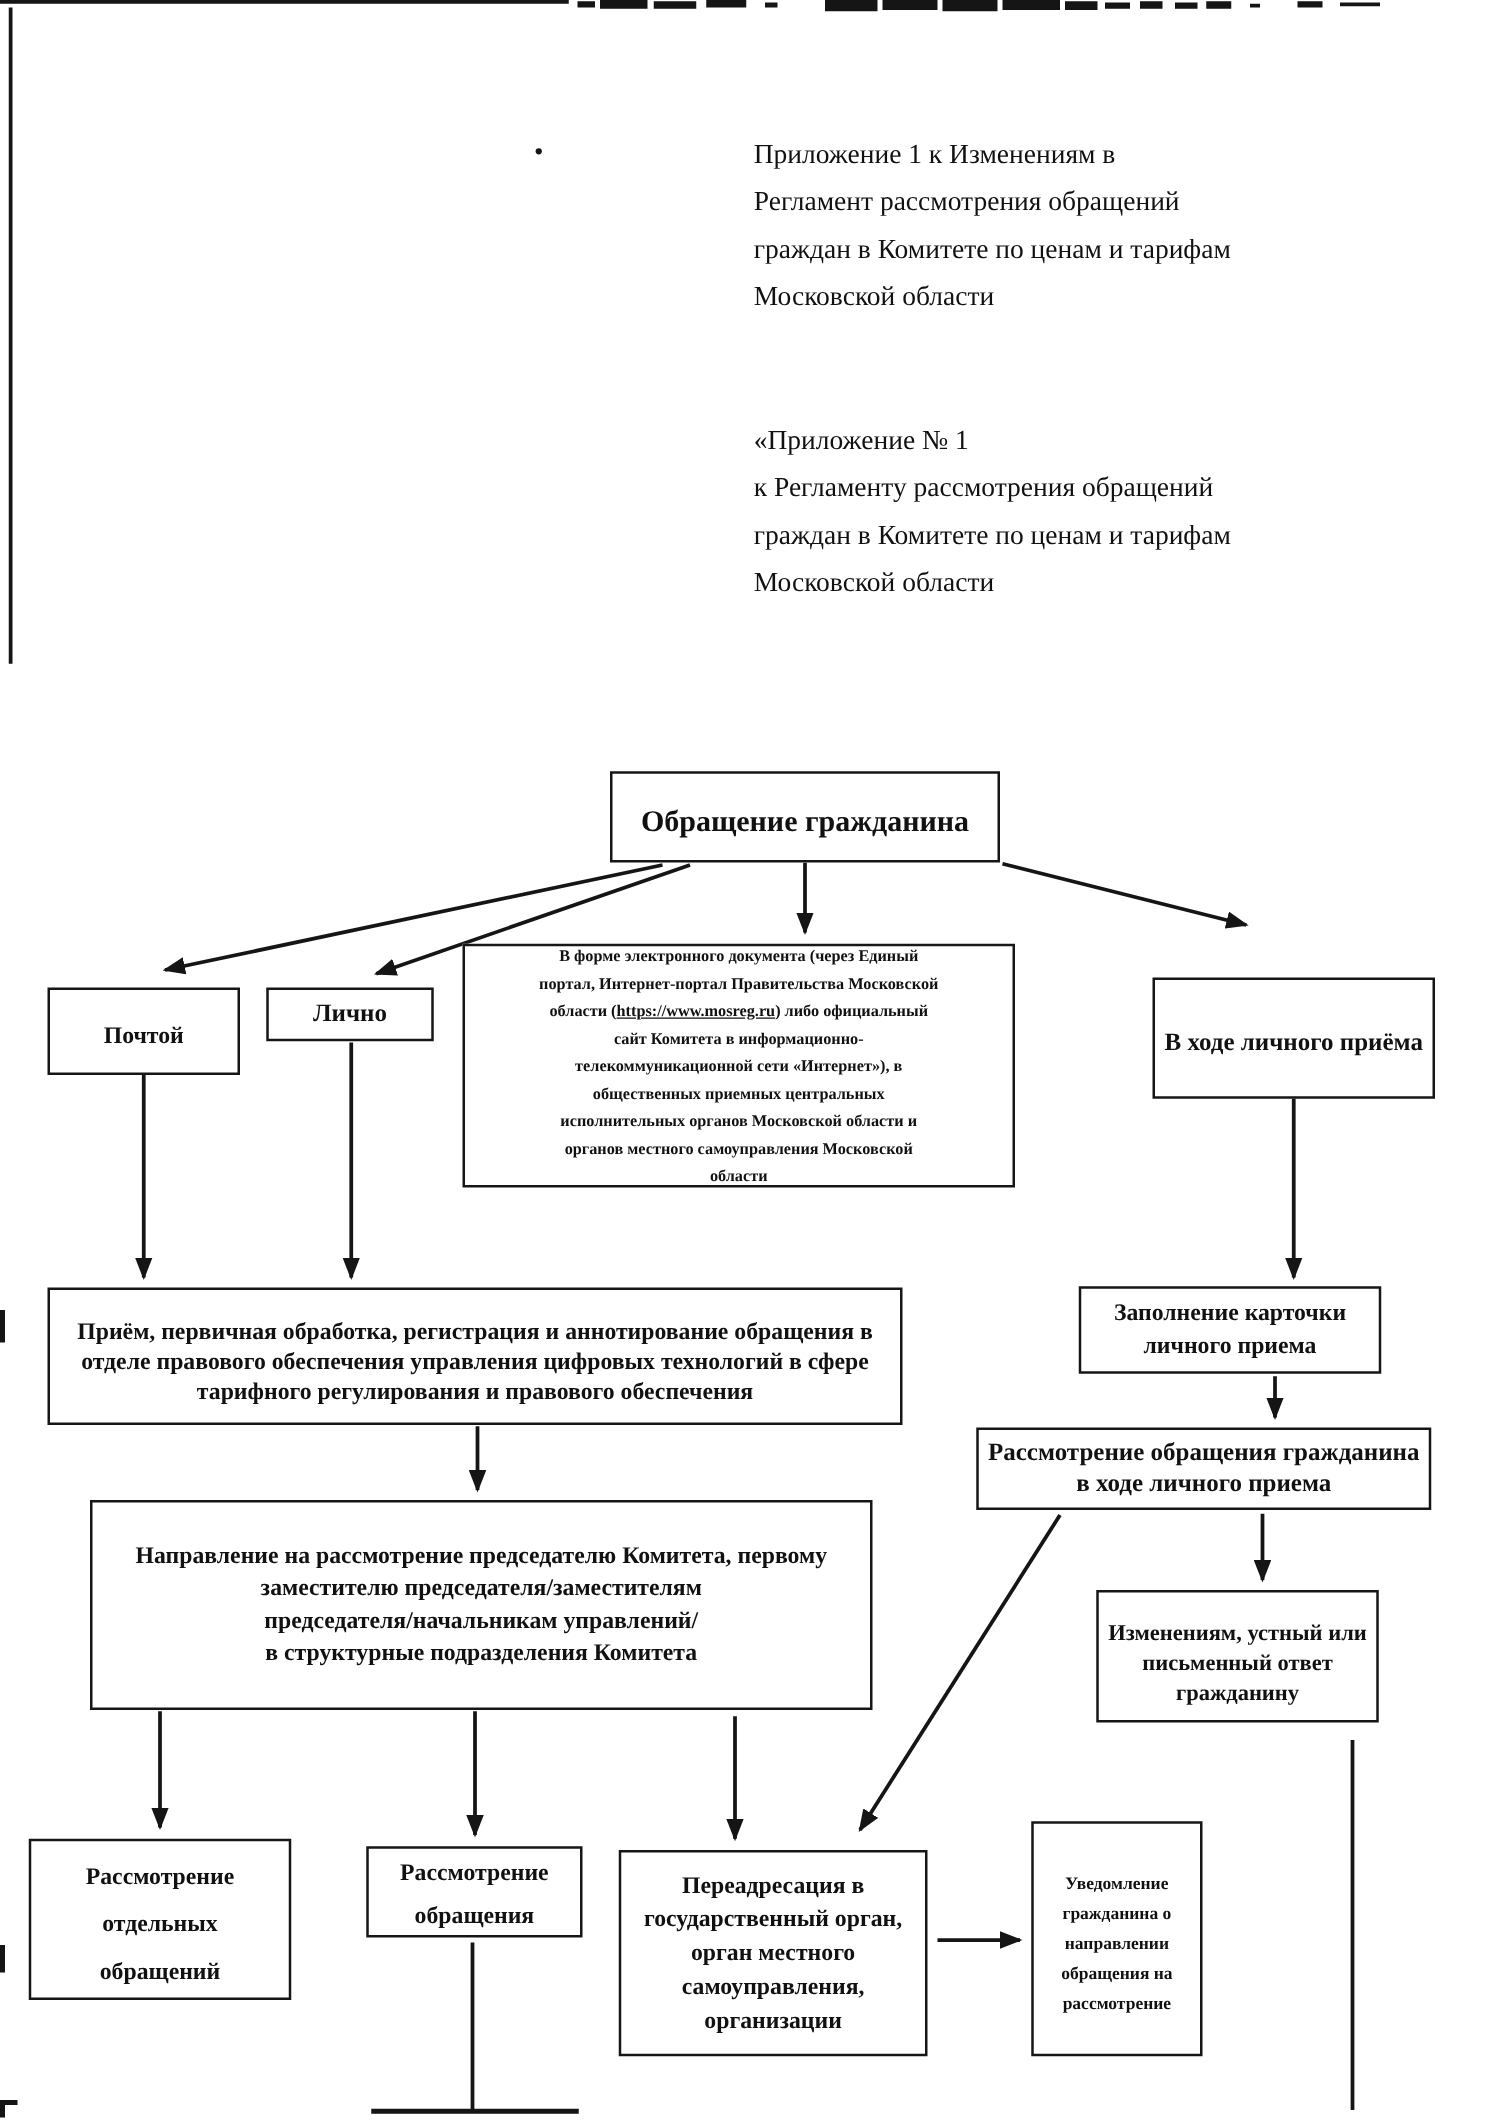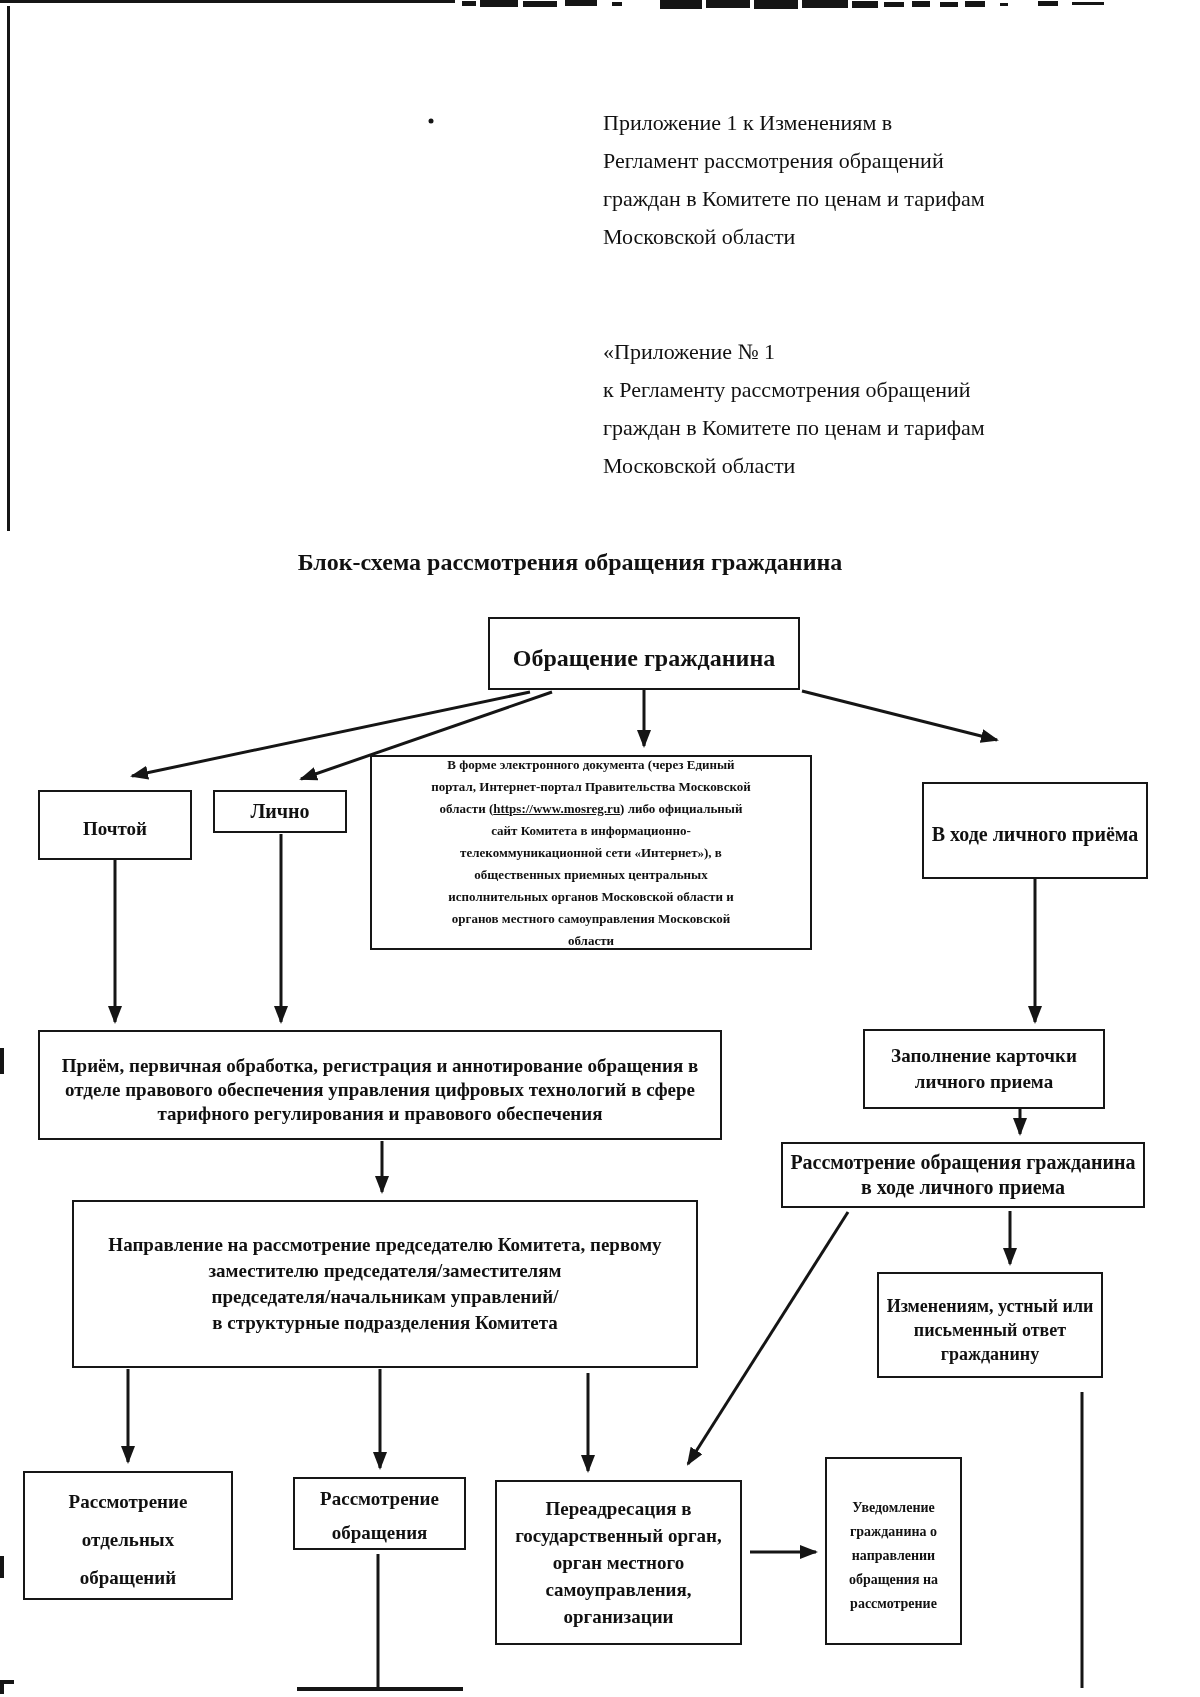--- a/index.html
+++ b/index.html
@@ -38,21 +38,21 @@
   .vc{align-items:center;}
   .vt{align-items:center;}
   .url{text-decoration:underline;}
 
   #box-appeal{left:488px;top:617px;width:312px;height:73px;font-size:24px;padding-top:9px;}
   #box-mail{left:38px;top:790px;width:154px;height:70px;font-size:19px;padding-top:7px;}
   #box-inperson{left:213px;top:790px;width:134px;height:43px;font-size:20px;}
   #box-electronic{left:370px;top:755px;width:442px;height:195px;font-size:13px;line-height:22px;}
   #box-reception{left:922px;top:782px;width:226px;height:97px;font-size:20px;padding-top:7px;}
   #box-processing{left:38px;top:1030px;width:684px;height:110px;font-size:19px;line-height:24px;padding-top:10px;}
-  #box-fillcard{left:863px;top:1029px;width:242px;height:80px;font-size:19px;line-height:26px;}
+  #box-fillcard{left:863px;top:1029px;width:242px;height:70px;font-size:19px;line-height:26px;}
   #box-personal-consideration{left:781px;top:1142px;width:364px;height:66px;font-size:20px;line-height:25px;}
   #box-direction{left:72px;top:1200px;width:626px;height:168px;font-size:19px;line-height:26px;}
   #box-explanation{left:877px;top:1272px;width:226px;height:106px;font-size:18px;line-height:24px;padding-top:9px;}
   #box-separate{left:23px;top:1471px;width:210px;height:129px;font-size:19px;line-height:38px;padding-top:8px;}
   #box-consideration{left:293px;top:1477px;width:173px;height:73px;font-size:19px;line-height:34px;padding-top:4px;}
   #box-forwarding{left:495px;top:1480px;width:247px;height:165px;font-size:19px;line-height:27px;}
   #box-notification{left:825px;top:1457px;width:137px;height:188px;font-size:14px;line-height:24px;padding-top:10px;}
 </style>
 </head>
 <body>
@@ -115,21 +115,20 @@
 
   <div class="hdr hdr1">Приложение 1 к Изменениям в
 Регламент рассмотрения обращений
 граждан в Комитете по ценам и тарифам
 Московской области</div>
   <div class="hdr hdr2">«Приложение № 1
 к Регламенту рассмотрения обращений
 граждан в Комитете по ценам и тарифам
 Московской области</div>
 
-  <div class="doc-title">Блок-схема рассмотрения обращения гражданина</div>
 
   <div class="fbox vt" id="box-appeal">
     <div class="txt">Обращение гражданина</div>
   </div>
 
   <div class="fbox vt" id="box-mail">
     <div class="txt">Почтой</div>
   </div>
 
   <div class="fbox vc" id="box-inperson">

